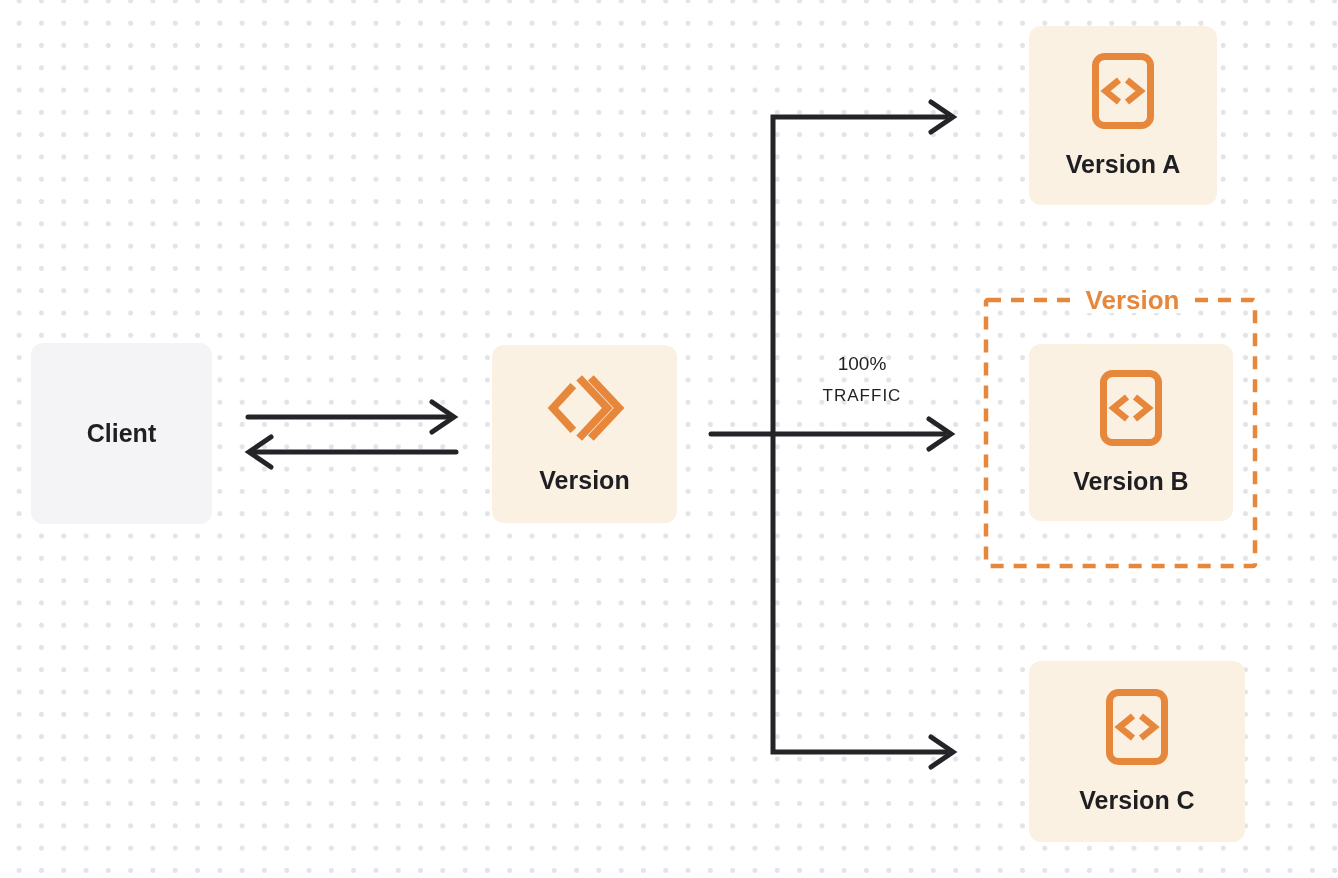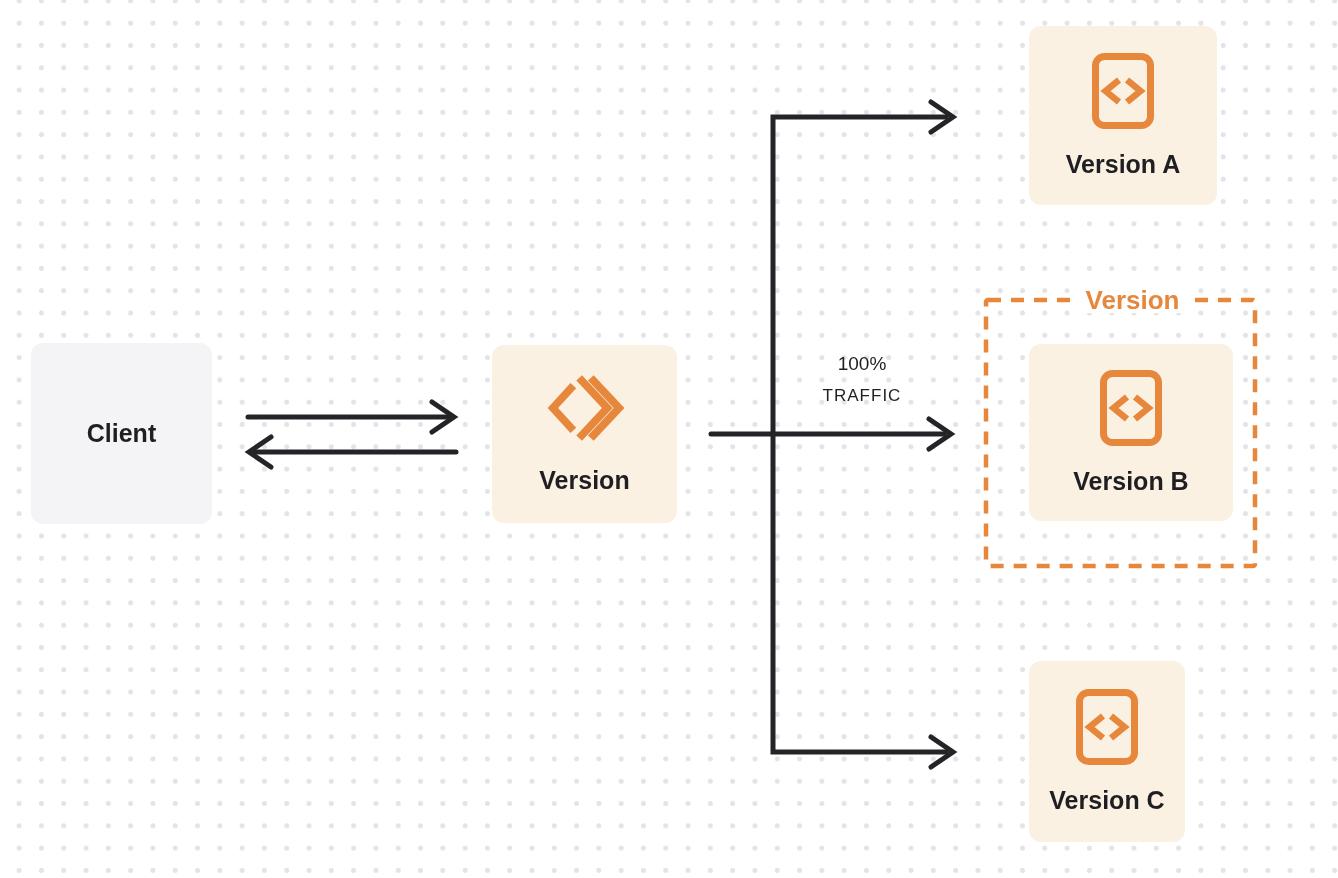--- a/index.html
+++ b/index.html
@@ -141,21 +141,21 @@
 
   <div class="node node-cream" style="left:1029px; top:344px; width:204px; height:177px; gap:22px;">
     <svg class="node-icon" width="62" height="76" viewBox="0 0 62 76">
       <rect class="icon-stroke" stroke-width="7" x="3.5" y="3.5" width="55" height="69" rx="9"></rect>
       <path class="icon-stroke" stroke-width="6.5" d="M 27 27 L 13.5 38 L 27 49"></path>
       <path class="icon-stroke" stroke-width="6.5" d="M 35 27 L 48.5 38 L 35 49"></path>
     </svg>
     <div class="node-label">Version B</div>
   </div>
 
-  <div class="node node-cream" style="left:1029px; top:661px; width:156px; height:181px; gap:22px;">
+  <div class="node node-cream" style="left:1029px; top:661px; width:216px; height:181px; gap:22px;">
     <svg class="node-icon" width="62" height="76" viewBox="0 0 62 76">
       <rect class="icon-stroke" stroke-width="7" x="3.5" y="3.5" width="55" height="69" rx="9"></rect>
       <path class="icon-stroke" stroke-width="6.5" d="M 27 27 L 13.5 38 L 27 49"></path>
       <path class="icon-stroke" stroke-width="6.5" d="M 35 27 L 48.5 38 L 35 49"></path>
     </svg>
     <div class="node-label">Version C</div>
   </div>
 
   <div class="deployed-label">
     <span>Version</span>

